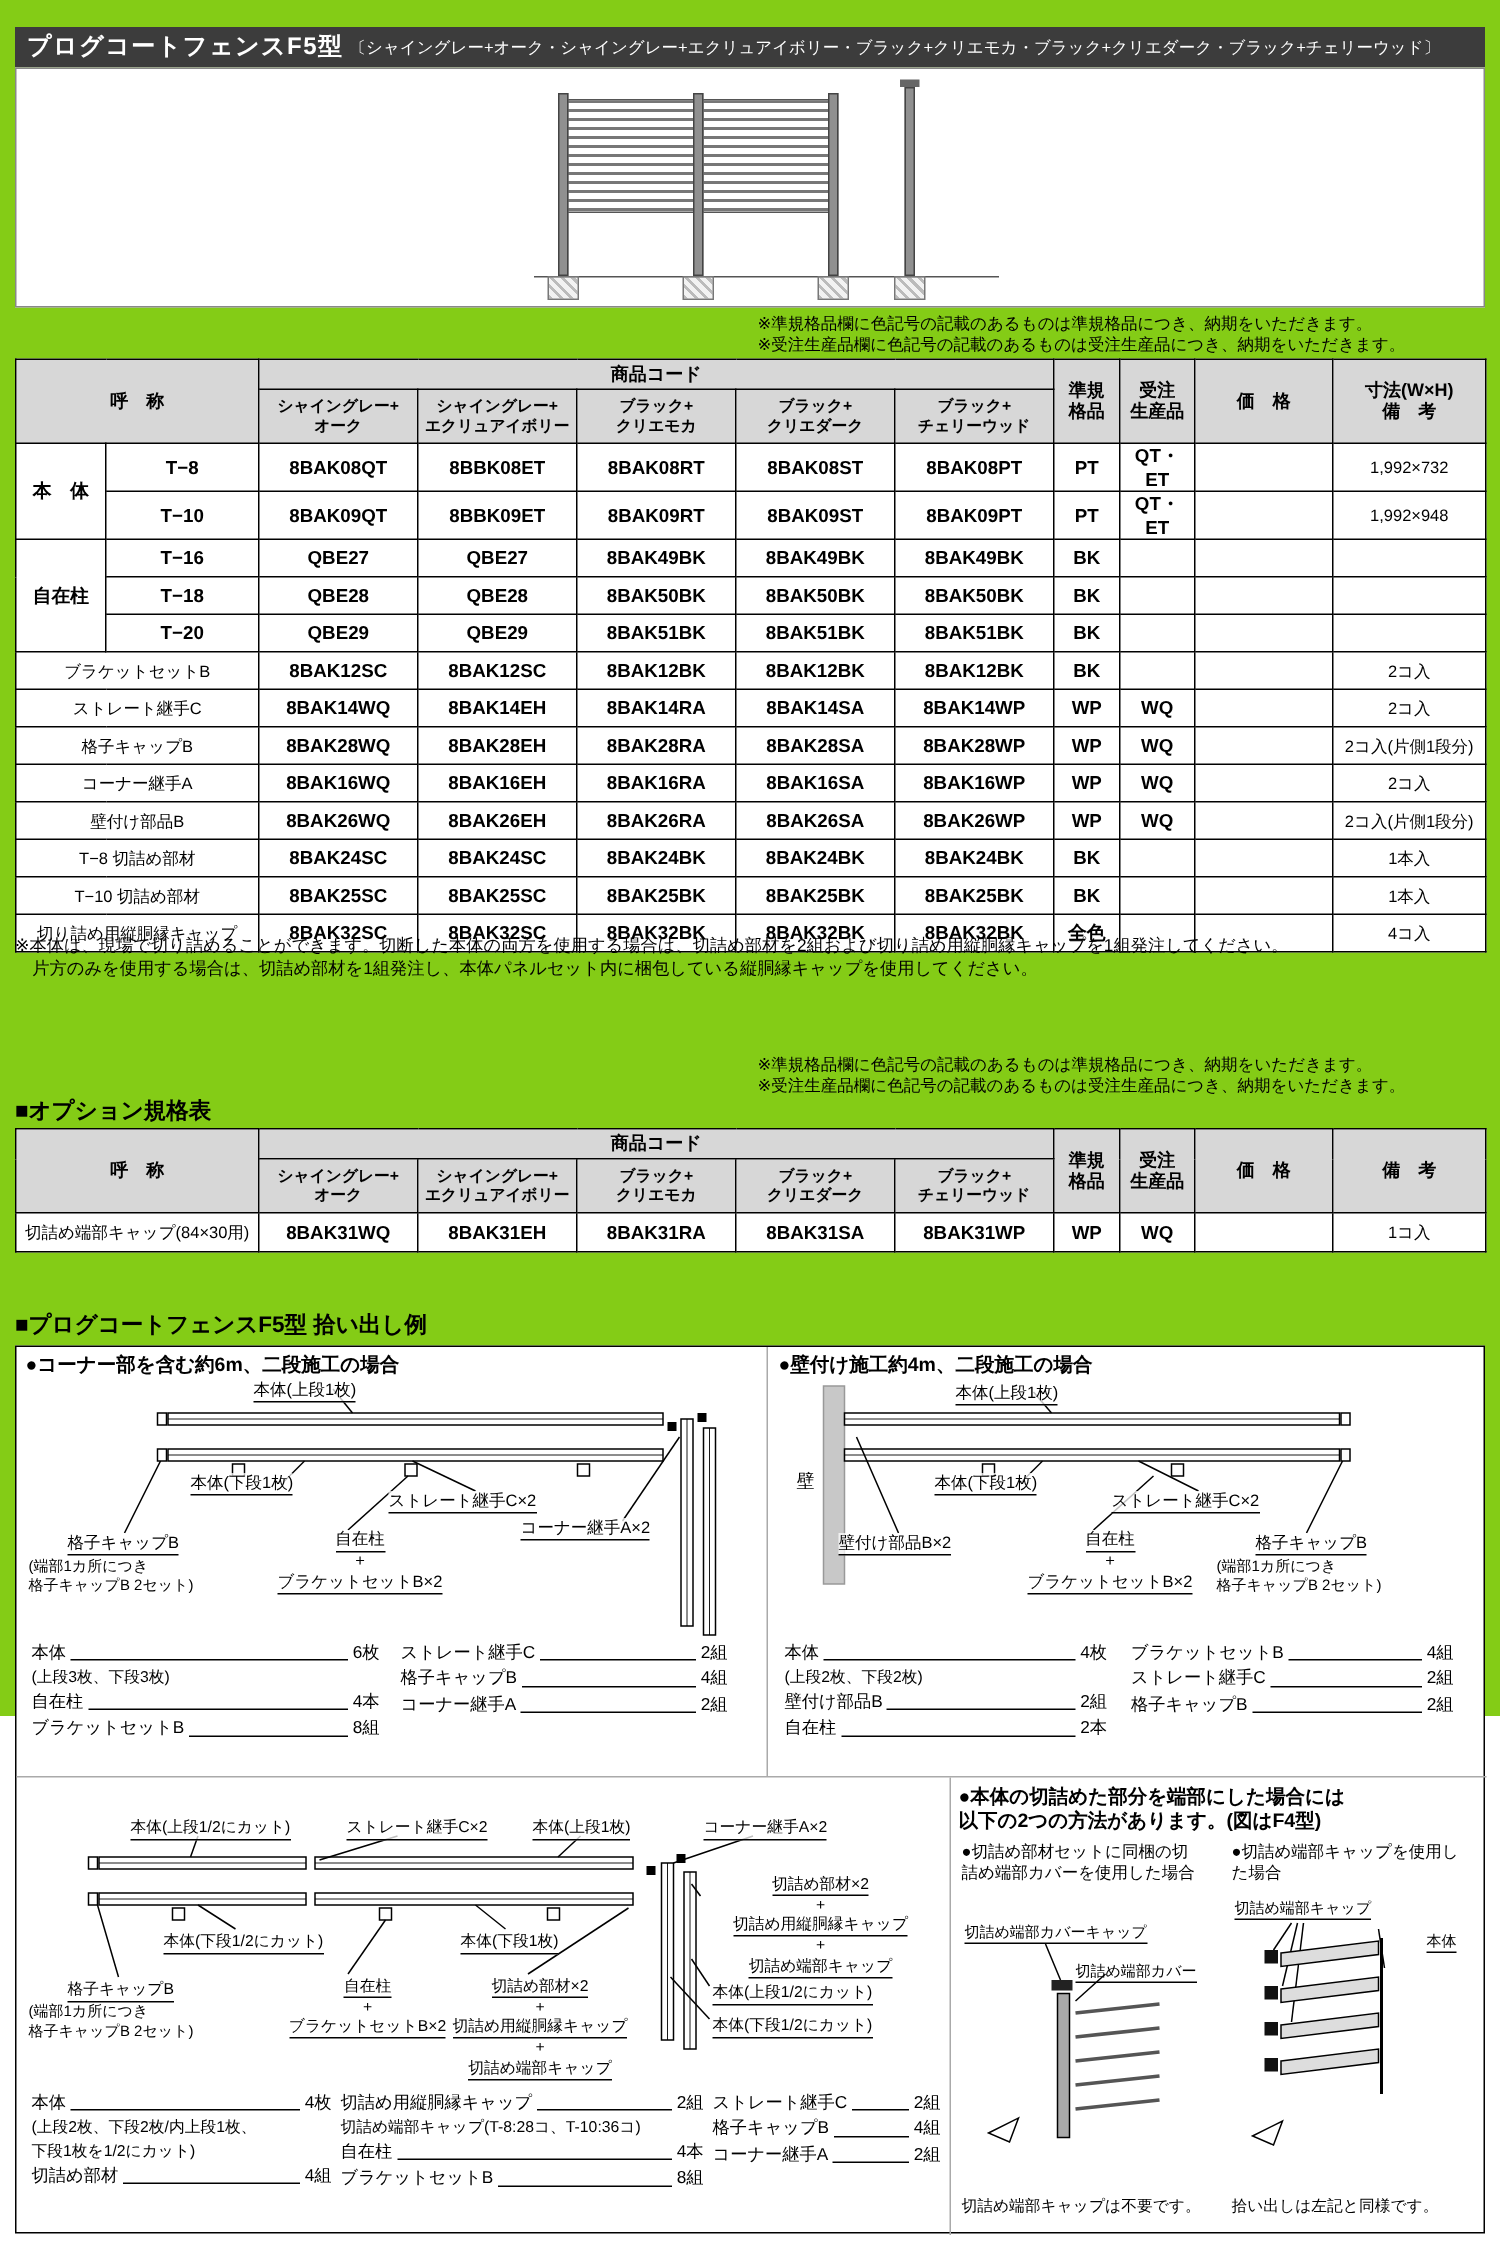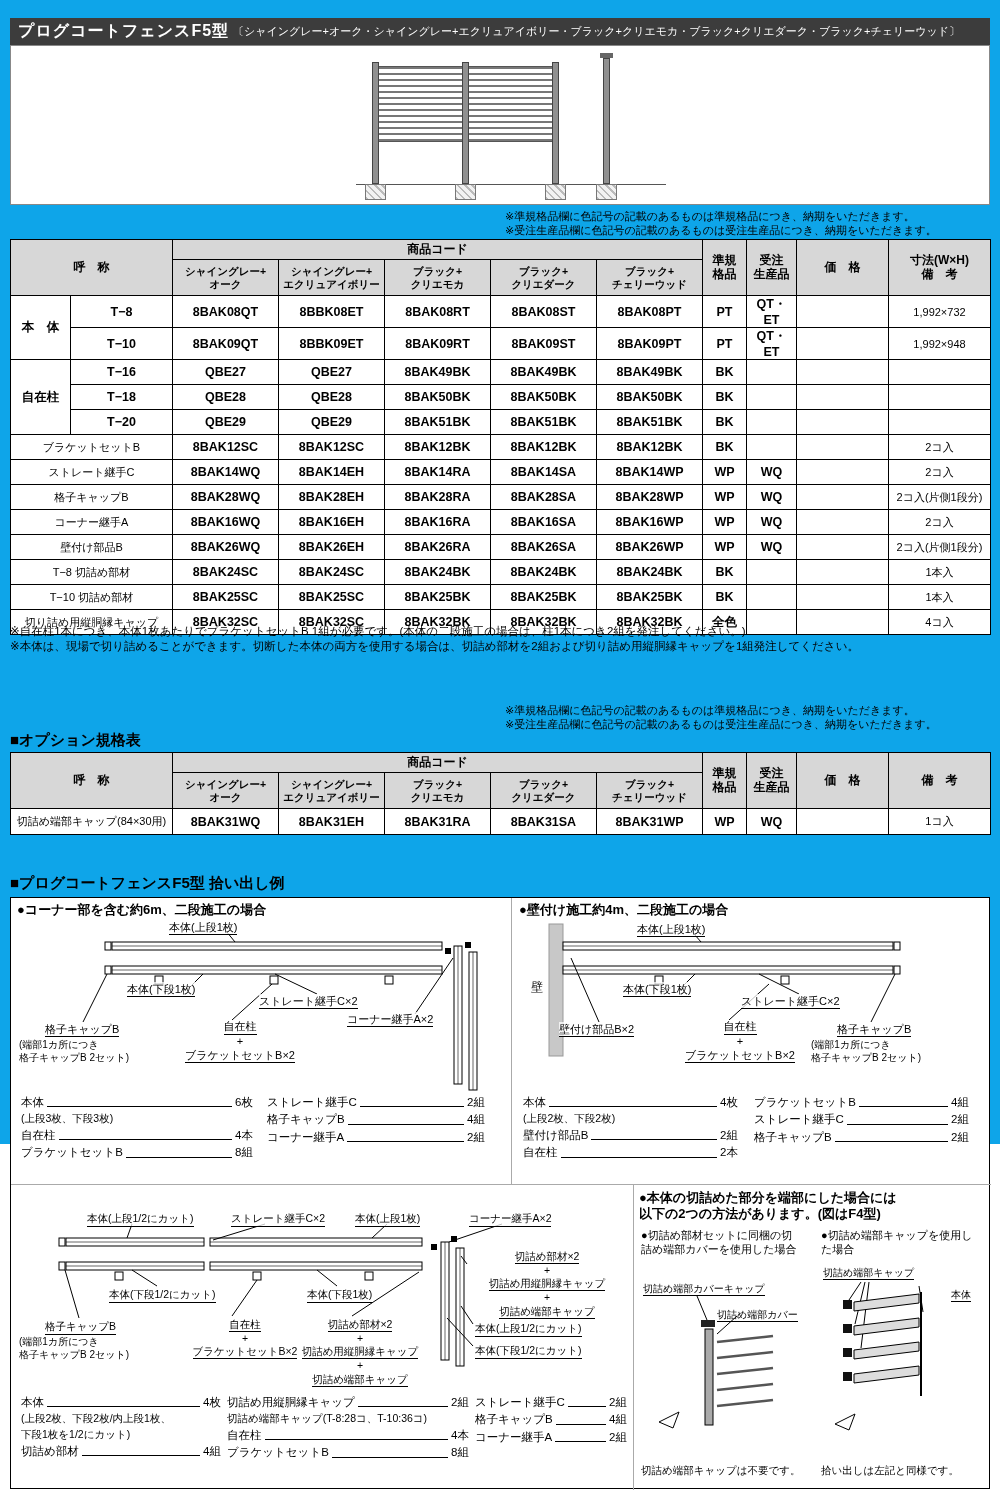--- a/index.html
+++ b/index.html
@@ -1,18 +1,18 @@
 <!DOCTYPE html>
 <html><head>
 <meta charset="utf-8">
 <style>
   * { margin:0; padding:0; box-sizing:border-box; }
   html,body { width:1000px; height:1496px; }
   body { background:#fff; color:#000; font-family:"Liberation Sans","DejaVu Sans",sans-serif; overflow:hidden; }
-  .page { position:relative; width:1000px; height:1144px; background:#0ea5e9; }
+  .page { position:relative; width:1000px; height:1144px; background:#84cc16; }
 
   
   .title-bar { position:absolute; left:10px; top:18px; width:980px; height:27px; background:#3c3c3c; color:#fff; display:flex; align-items:center; padding:0 8px; white-space:nowrap; overflow:hidden; }
   .tb-title { font-size:16px; font-weight:bold; letter-spacing:1px; }
   .tb-sub { font-size:11px; margin-left:4px; }
 
   
   .illus-box { position:absolute; left:10px; top:45px; width:980px; height:160px; border:1px solid #888; background:#fff; }
   .fence-art { position:absolute; inset:0; }
   .panel { position:absolute; width:88px; height:76px; border:1px solid #555; background:repeating-linear-gradient(180deg,#777 0 2px,#fff 2px 6px); }
@@ -309,22 +309,22 @@
           <td class="code-cell">8BAK32BK</td>
           <td class="code-cell">全色</td>
           <td class="code-cell"></td>
           <td class="price-cell"></td>
           <td class="note-cell">4コ入</td>
         </tr>
       </tbody>
   </table>
 
   <div class="footnotes">
-      <div>※自在柱1本につき、本体1枚あたりでブラケットセットB 1組が必要です。(本体の二段施工の場合は、柱1本につき2組を発注してください。)</div>
       <div>※本体は、現場で切り詰めることができます。切断した本体の両方を使用する場合は、切詰め部材を2組および切り詰め用縦胴縁キャップを1組発注してください。</div>
+      <div>　片方のみを使用する場合は、切詰め部材を1組発注し、本体パネルセット内に梱包している縦胴縁キャップを使用してください。</div>
     </div>
 
   <div class="notes option-notes">
       <div>※準規格品欄に色記号の記載のあるものは準規格品につき、納期をいただきます。</div>
       <div>※受注生産品欄に色記号の記載のあるものは受注生産品につき、納期をいただきます。</div>
     </div>
   <div class="section-heading option-heading">■オプション規格表</div>
 
   <table class="spec option-table">
     <colgroup>

